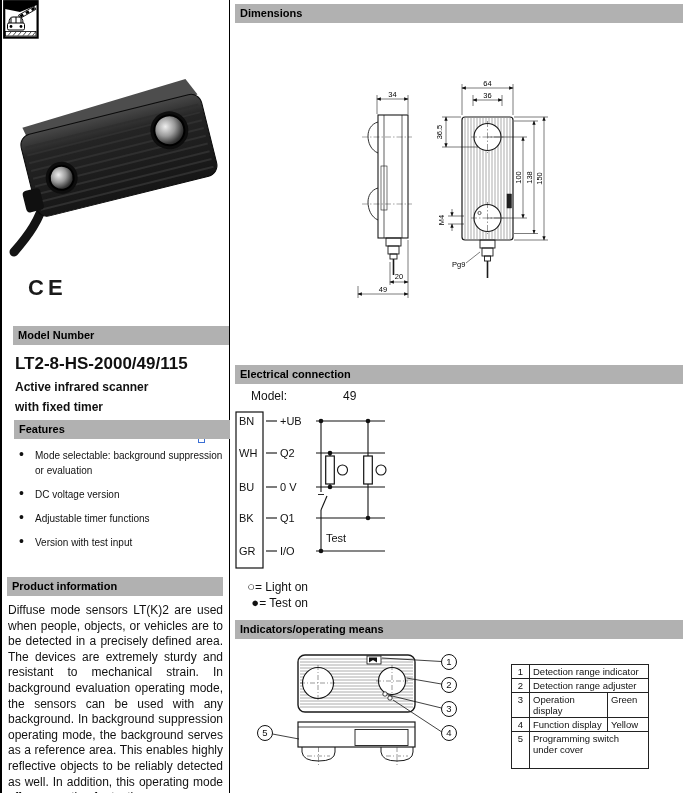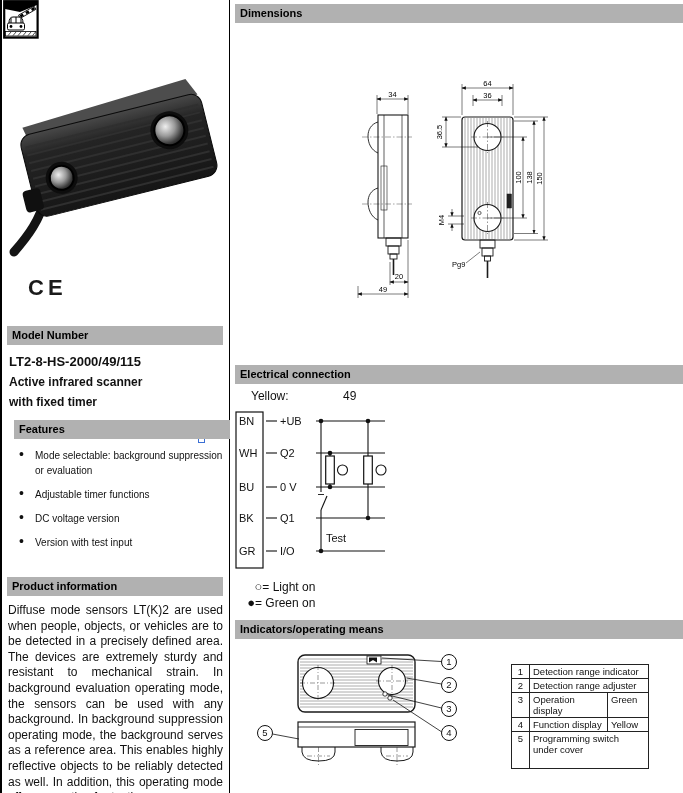--- a/index.html
+++ b/index.html
@@ -8,24 +8,24 @@
     font-family:"Liberation Sans", sans-serif;color:#111;
   }
   .abs{position:absolute;}
   .hdrbar{
     background:#b1b1b1;color:#000;font-weight:bold;font-size:11px;
     padding:2px 0 2px 5px;height:15px;line-height:15px;
   }
   
   #page-left-border{left:0;top:0;width:2px;height:793px;background:#000;}
   #col-divider{left:229px;top:0;width:1px;height:793px;background:#000;}
-  #sec-model{left:7px;top:326px;width:216px;}
+  #sec-model{left:13px;top:326px;width:216px;}
   #sec-features{left:7px;top:420px;width:216px;margin-left:7px;}
   #sec-product{left:7px;top:577px;width:216px;}
-  .model-number{font-weight:bold;font-size:13px;margin:9px 2px 3px 2px;}
+  .model-number{font-weight:bold;font-size:17px;margin:9px 2px 3px 2px;}
   .model-line{font-size:12px;margin:6px 2px 0 2px;font-weight:bold;}
   ul.features{list-style:none;margin:9px 0 0 0;padding:0;font-size:10px;line-height:15px;}
   ul.features li{position:relative;padding-left:21px;margin-bottom:9px;}
   ul.features li::before{content:"\2022";position:absolute;left:5px;top:-1px;font-size:14px;}
   .body-par{font-size:12px;line-height:15.6px;text-align:justify;margin:7px 0 0 1px;}
   
   #hdr-dim{left:235px;top:4px;width:443px;}
   #hdr-elec{left:235px;top:365px;width:443px;}
   #hdr-ind{left:235px;top:620px;width:443px;}
   #dim-svg{left:340px;top:70px;}
@@ -132,22 +132,22 @@
     <div class="hdrbar">Model Number</div>
     <div class="model-number">LT2-8-HS-2000/49/115</div>
     <div class="model-line">Active infrared scanner</div>
     <div class="model-line">with fixed timer</div>
   </div>
 
   <div class="abs" id="sec-features">
     <div class="hdrbar">Features</div>
     <ul class="features">
       <li>Mode selectable: background suppression or evaluation</li>
+      <li>DC voltage version</li>
       <li>Adjustable timer functions</li>
-      <li>DC voltage version</li>
       <li>Version with test input</li>
     </ul>
   </div>
 
   <div class="abs" id="sec-product">
     <div class="hdrbar">Product information</div>
     <div class="body-par">Diffuse mode sensors LT(K)2 are used when people, objects, or vehicles are to be detected in a precisely defined area. The devices are extremely sturdy and resistant to mechanical strain. In background evaluation operating mode, the sensors can be used with any background. In background suppression operating mode, the background serves as a reference area. This enables highly reflective objects to be reliably detected as well. In addition, this operating mode offers an option for testing.</div>
   </div>
 
   <div class="abs hdrbar" id="hdr-dim">Dimensions</div>
@@ -256,21 +256,21 @@
     <text x="104" y="150" font-size="7.5" text-anchor="middle" transform="rotate(-90 104 150)">M4</text>
     <text x="180.5" y="107.5" font-size="7.5" text-anchor="middle" transform="rotate(-90 180.5 107.5)">100</text>
     <text x="191.5" y="107.5" font-size="7.5" text-anchor="middle" transform="rotate(-90 191.5 107.5)">138</text>
     <text x="201.5" y="108.5" font-size="7.5" text-anchor="middle" transform="rotate(-90 201.5 108.5)">150</text>
     <text x="112" y="197" font-size="7.5">Pg9</text>
   </svg>
 
   <div class="abs hdrbar" id="hdr-elec">Electrical connection</div>
 
   <div class="abs" id="option-row">
-    <span>Yellow:</span>
+    <span>Model:</span>
     <span class="optval">49</span>
   </div>
 
   <svg class="abs" id="elec-svg" width="160" height="170" viewBox="0 0 160 170">
     <rect x="2" y="4" width="27" height="156" fill="#fff" stroke="#111" stroke-width="1.2"></rect>
     <g font-size="11" fill="#111">
       <text x="5" y="17">BN</text>
       <text x="5" y="49">WH</text>
       <text x="5" y="83">BU</text>
       <text x="5" y="114">BK</text>
@@ -314,21 +314,21 @@
       <circle cx="134" cy="110" r="2.3"></circle>
         <circle cx="87" cy="143" r="2.3"></circle>
     </g>
   </svg>
 
   <div class="abs" id="legend">
     <div class="legend-row">
       <span class="sym">○</span><span>= Light on</span>
     </div>
     <div class="legend-row">
-      <span class="sym">●</span><span>= Green on</span>
+      <span class="sym">●</span><span>= Test on</span>
     </div>
   </div>
 
   <div class="abs hdrbar" id="hdr-ind">Indicators/operating means</div>
 
   <svg class="abs" id="ind-svg" width="220" height="122" viewBox="0 0 220 122">
     <rect x="48" y="7" width="117" height="57" rx="7" fill="#fff" stroke="#1a1a1a" stroke-width="1.4"></rect>
     <g stroke="#666" stroke-width="0.55">
       <line x1="50" y1="11" x2="163" y2="11"></line>
         <line x1="50" y1="14" x2="163" y2="14"></line>

